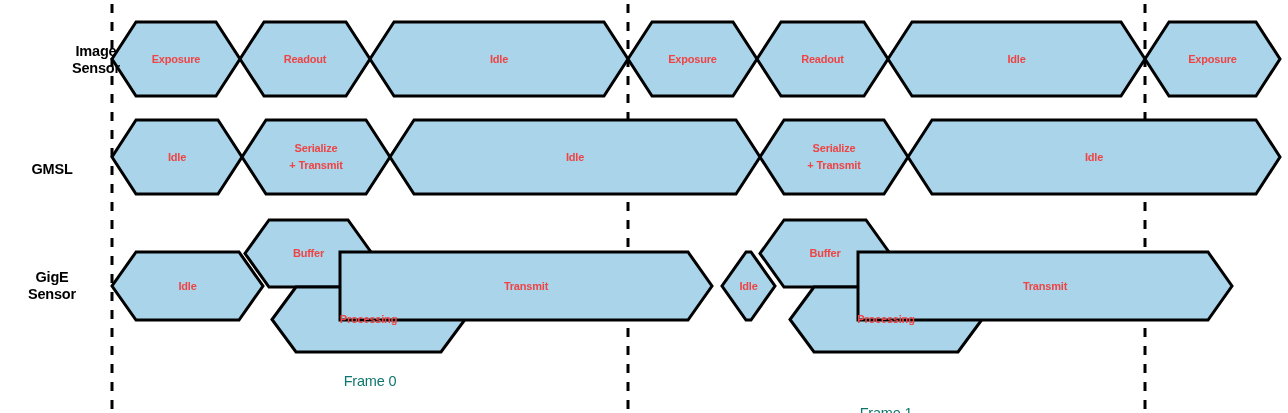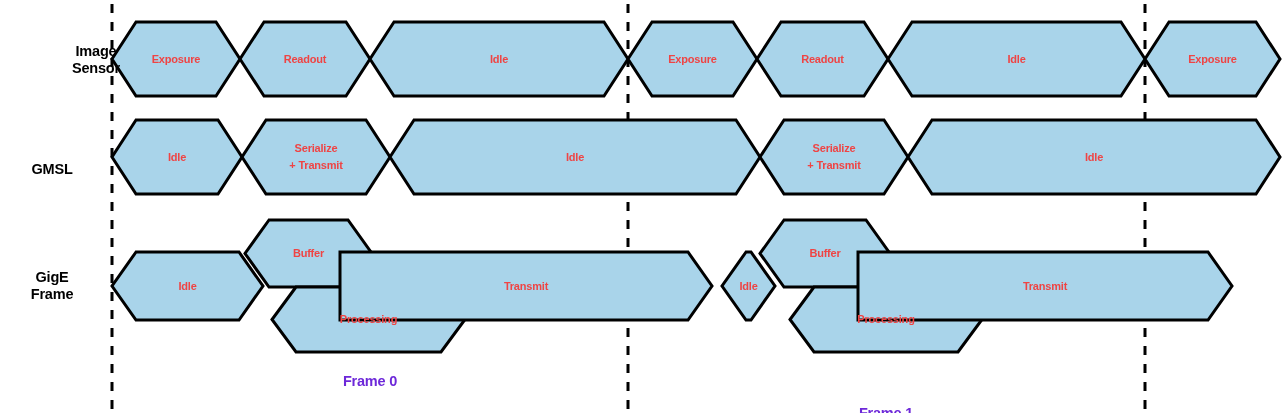--- a/index.html
+++ b/index.html
@@ -42,24 +42,24 @@
     font-size: 11px;
     line-height: 17px;
     color: #ef4444;
     letter-spacing: -0.2px;
     pointer-events: none;
     white-space: pre-line;
   }
   .frame-label {
     position: absolute;
     text-align: center;
-    font-weight: bold;
+    font-weight: normal;
     font-size: 14.5px;
     line-height: 17px;
-    color: #6d28d9;
+    color: #0f766e;
     letter-spacing: -0.2px;
   }
 </style>
 </head>
 <body>
 
 <div id="diagram-root">
   <svg id="canvas" viewBox="0 0 1288 413" xmlns="http://www.w3.org/2000/svg">
     <g id="guides-layer">
         <line x1="112" y1="4" x2="112" y2="409" stroke="#000000" stroke-width="3" stroke-dasharray="9 9"></line>
@@ -109,17 +109,17 @@
       <div class="row-label" style="white-space: pre-line; top: 161px;">GMSL</div>
       <div class="stage-text" style="left: 112px; width: 151px; top: 277.5px;">Idle</div>
       <div class="stage-text" style="left: 245px; width: 127px; top: 245px;">Buffer</div>
       <div class="stage-text" style="left: 272px; width: 193px; top: 311px;">Processing</div>
       <div class="stage-text" style="left: 340px; width: 372px; top: 277.5px;">Transmit</div>
       <div class="stage-text" style="left: 722px; width: 53px; top: 277.5px;">Idle</div>
       <div class="stage-text" style="left: 760px; width: 130px; top: 245px;">Buffer</div>
       <div class="stage-text" style="left: 790px; width: 192px; top: 311px;">Processing</div>
       <div class="stage-text" style="left: 858px; width: 374px; top: 277.5px;">Transmit</div>
       <div class="row-label" style="white-space: pre-line; top: 269px;">GigE
-Frame</div>
+Sensor</div>
       <div class="frame-label" style="left: 290px; width: 160px; top: 373px;">Frame 0</div>
       <div class="frame-label" style="left: 806px; width: 160px; top: 373px; margin-top: 32px;">Frame 1</div>
     </div>
 </div>
 
 </body></html>

